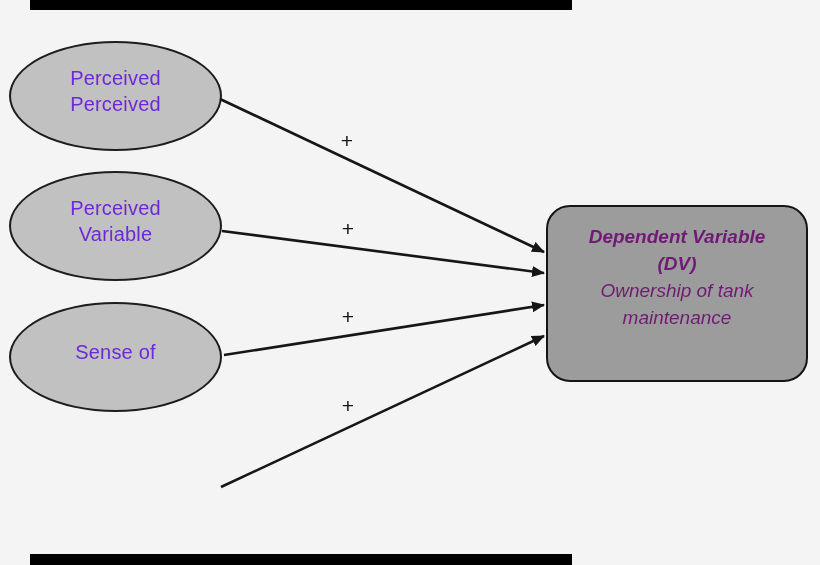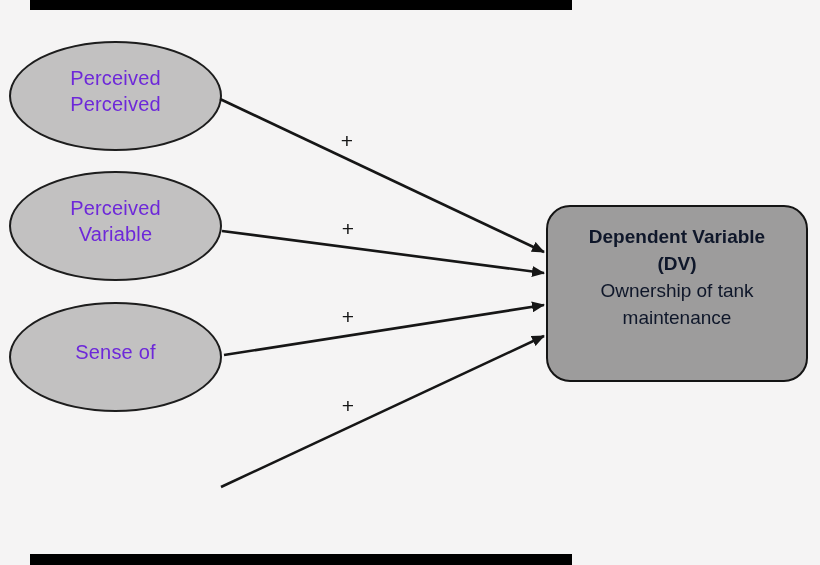--- a/index.html
+++ b/index.html
@@ -78,25 +78,26 @@
   #dv-box {
     position: absolute;
     left: 546px;
     top: 205px;
     width: 262px;
     height: 177px;
     background: #9d9c9c;
     border: 2.5px solid #141414;
     border-radius: 24px;
     box-sizing: border-box;
-    color: #0f172a;
+    color: #701a75;
     font-size: 19px;
     line-height: 27px;
     text-align: center;
     padding-top: 16px;
+    font-style: italic;
   }
   #dv-box .bold-line { font-weight: bold; }
 </style>
 </head>
 <body>
 
 <div id="stage">
 
   <div class="crop-bar top"></div>
   <div class="crop-bar bottom"></div>

